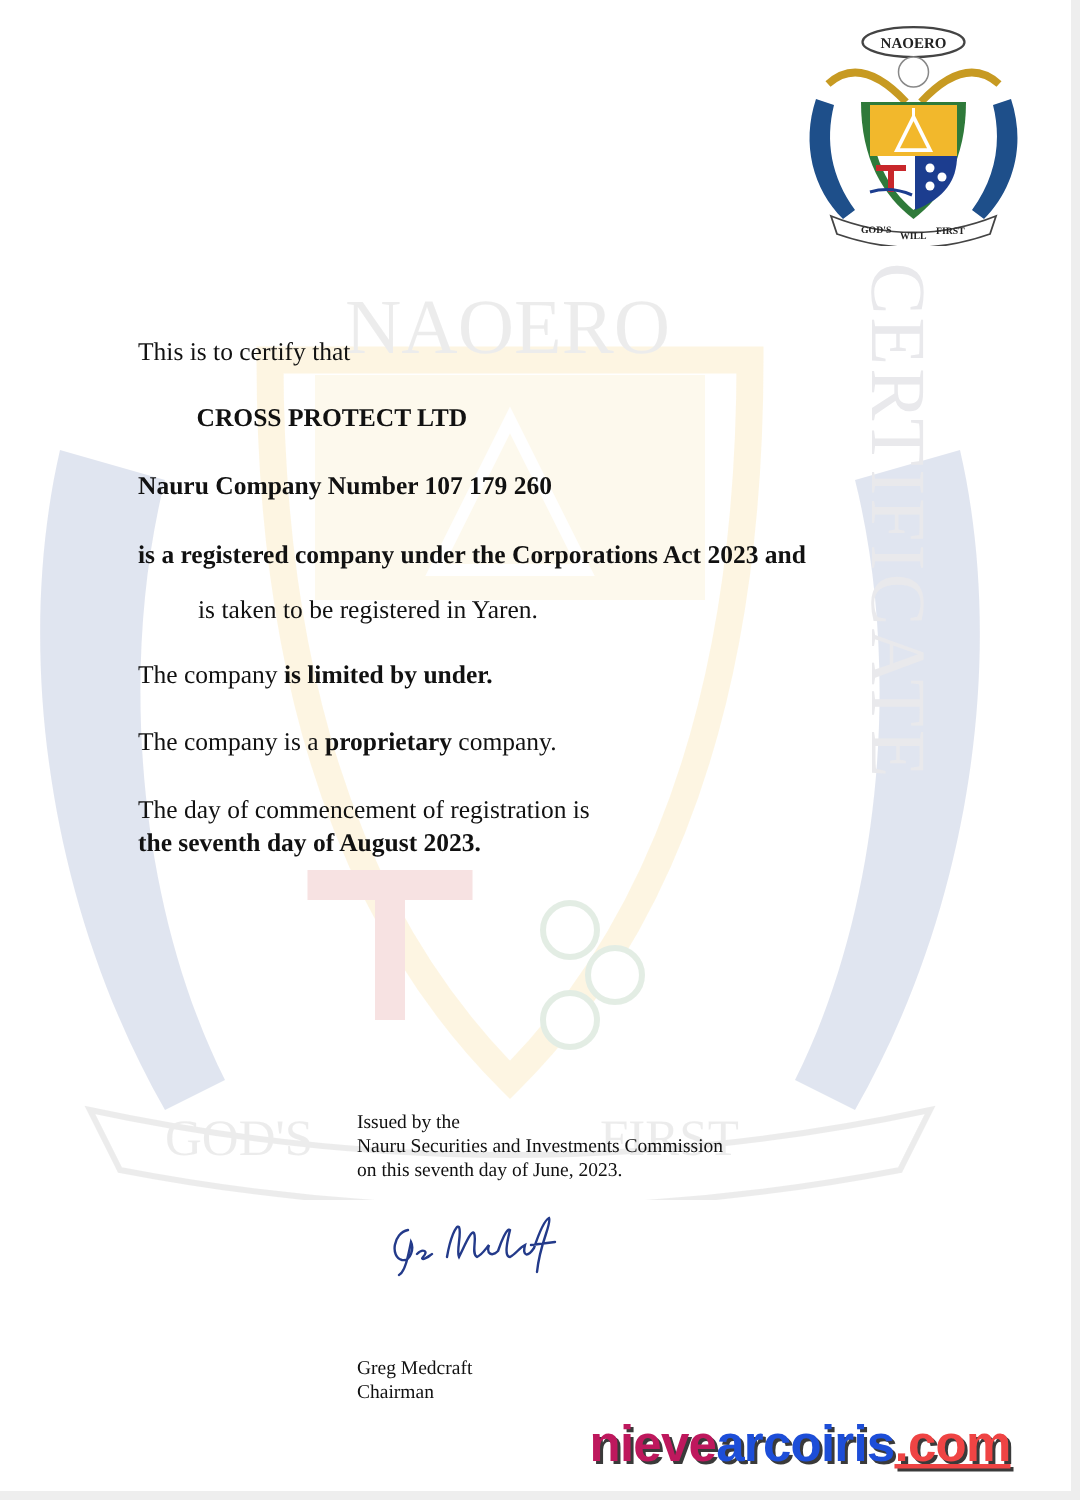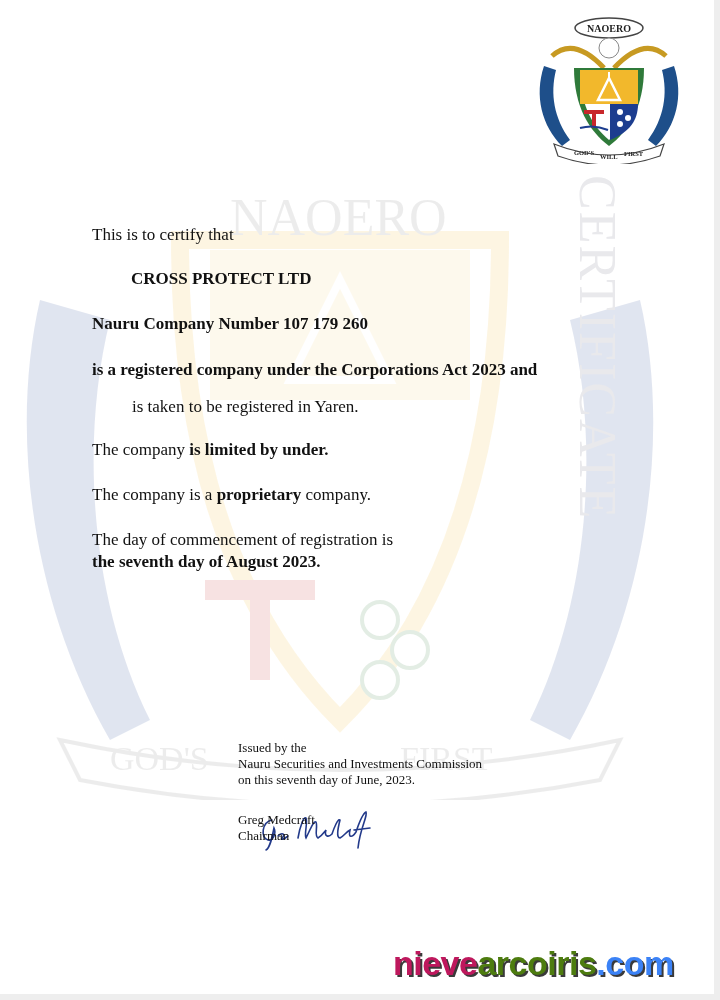--- a/index.html
+++ b/index.html
@@ -57,32 +57,32 @@
     }
     .p b { font-weight: bold; }
     .issued {
       position: absolute; left: 238px; top: 740px;
       font-size: 13px; line-height: 16px;
     }
     .signature {
       position: absolute; left: 258px; top: 808px; width: 120px; height: 44px;
     }
     .signer {
-      position: absolute; left: 238px; top: 812px;
+      position: absolute; left: 238px; top: 904px;
       font-size: 13px; line-height: 16px;
     }
     .brand {
       position: absolute; left: 393px; top: 944px;
       font-family: "Liberation Sans", "DejaVu Sans", sans-serif;
       font-weight: bold; font-size: 34px; letter-spacing: -0.5px;
       text-shadow: 2px 2px 0 #3a3a3a;
     }
     .brand .b1 { color: #be185d; }
-    .brand .b2 { color: #4d7c0f; text-align: right; }
-    .brand .b3 { color: #3b82f6; }
+    .brand .b2 { color: #1d4ed8; text-align: right; }
+    .brand .b3 { color: #ef4444; text-decoration: underline; }
   </style>
 </head>
 <body>
 
 <div class="page">
 
   <svg class="watermark" viewBox="0 0 680 620">
     <path d="M40 120 C10 250 30 420 110 560 L150 540 C90 420 80 260 110 140 Z" fill="#1c3d8f"></path>
     <path d="M640 120 C670 250 650 420 570 560 L530 540 C590 420 600 260 570 140 Z" fill="#1c3d8f"></path>
     <path d="M180 60 L500 60 C500 320 420 460 340 540 C260 460 180 320 180 60 Z" fill="none" stroke="#f2b82c" stroke-width="18"></path>

